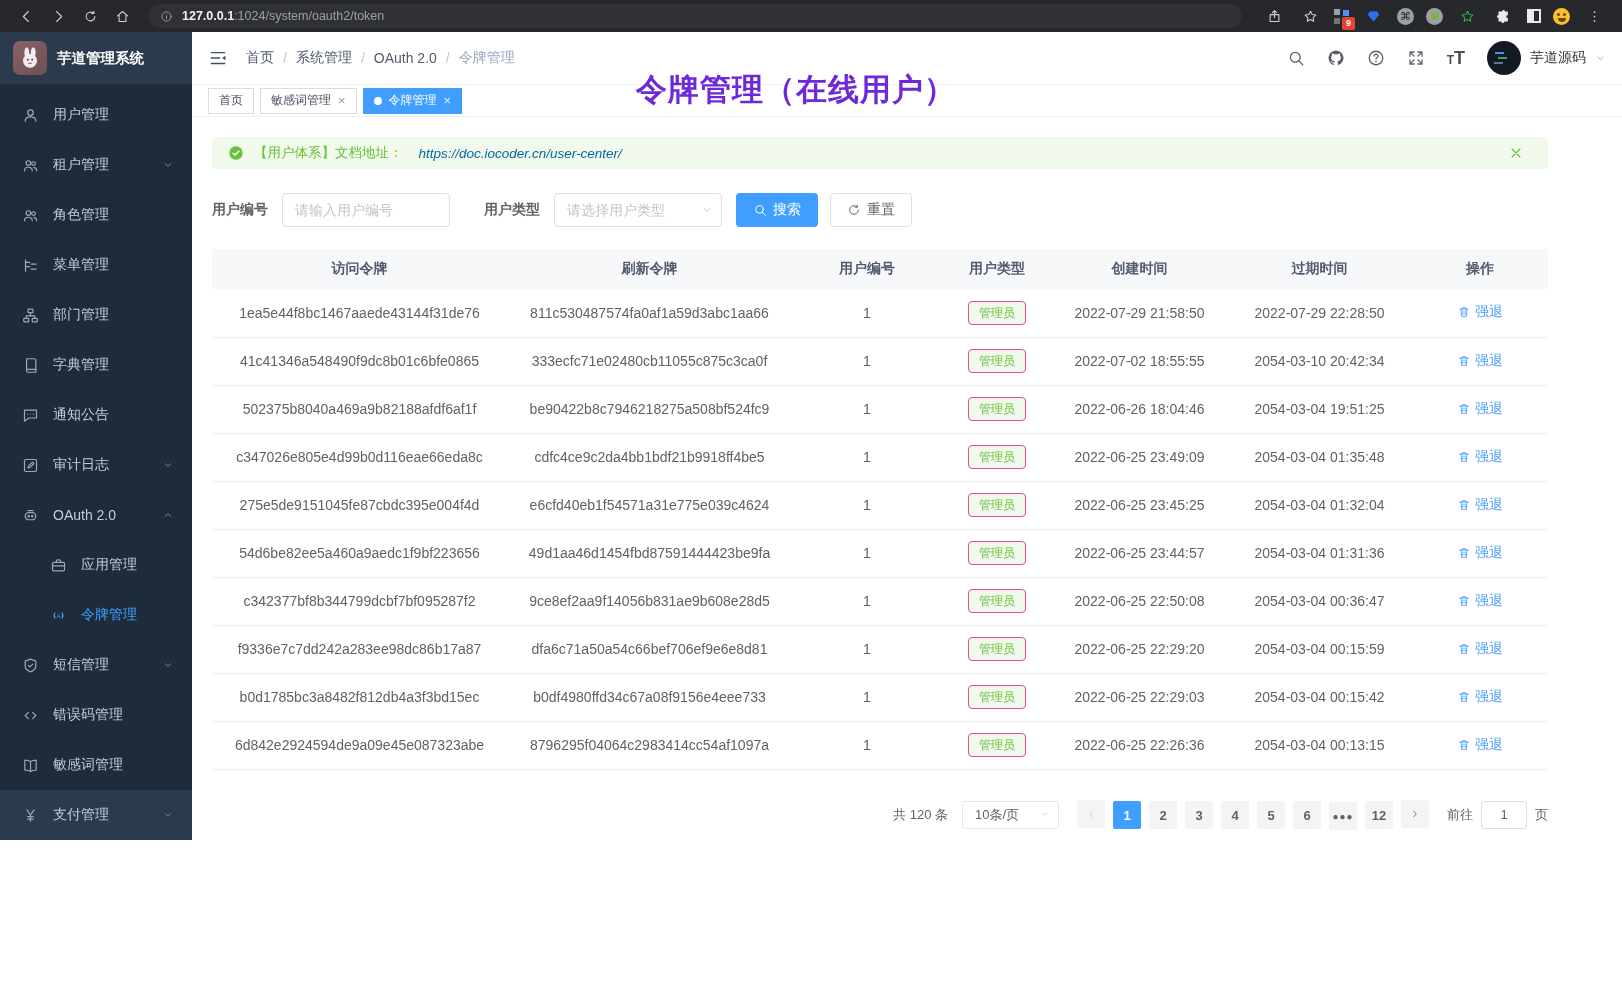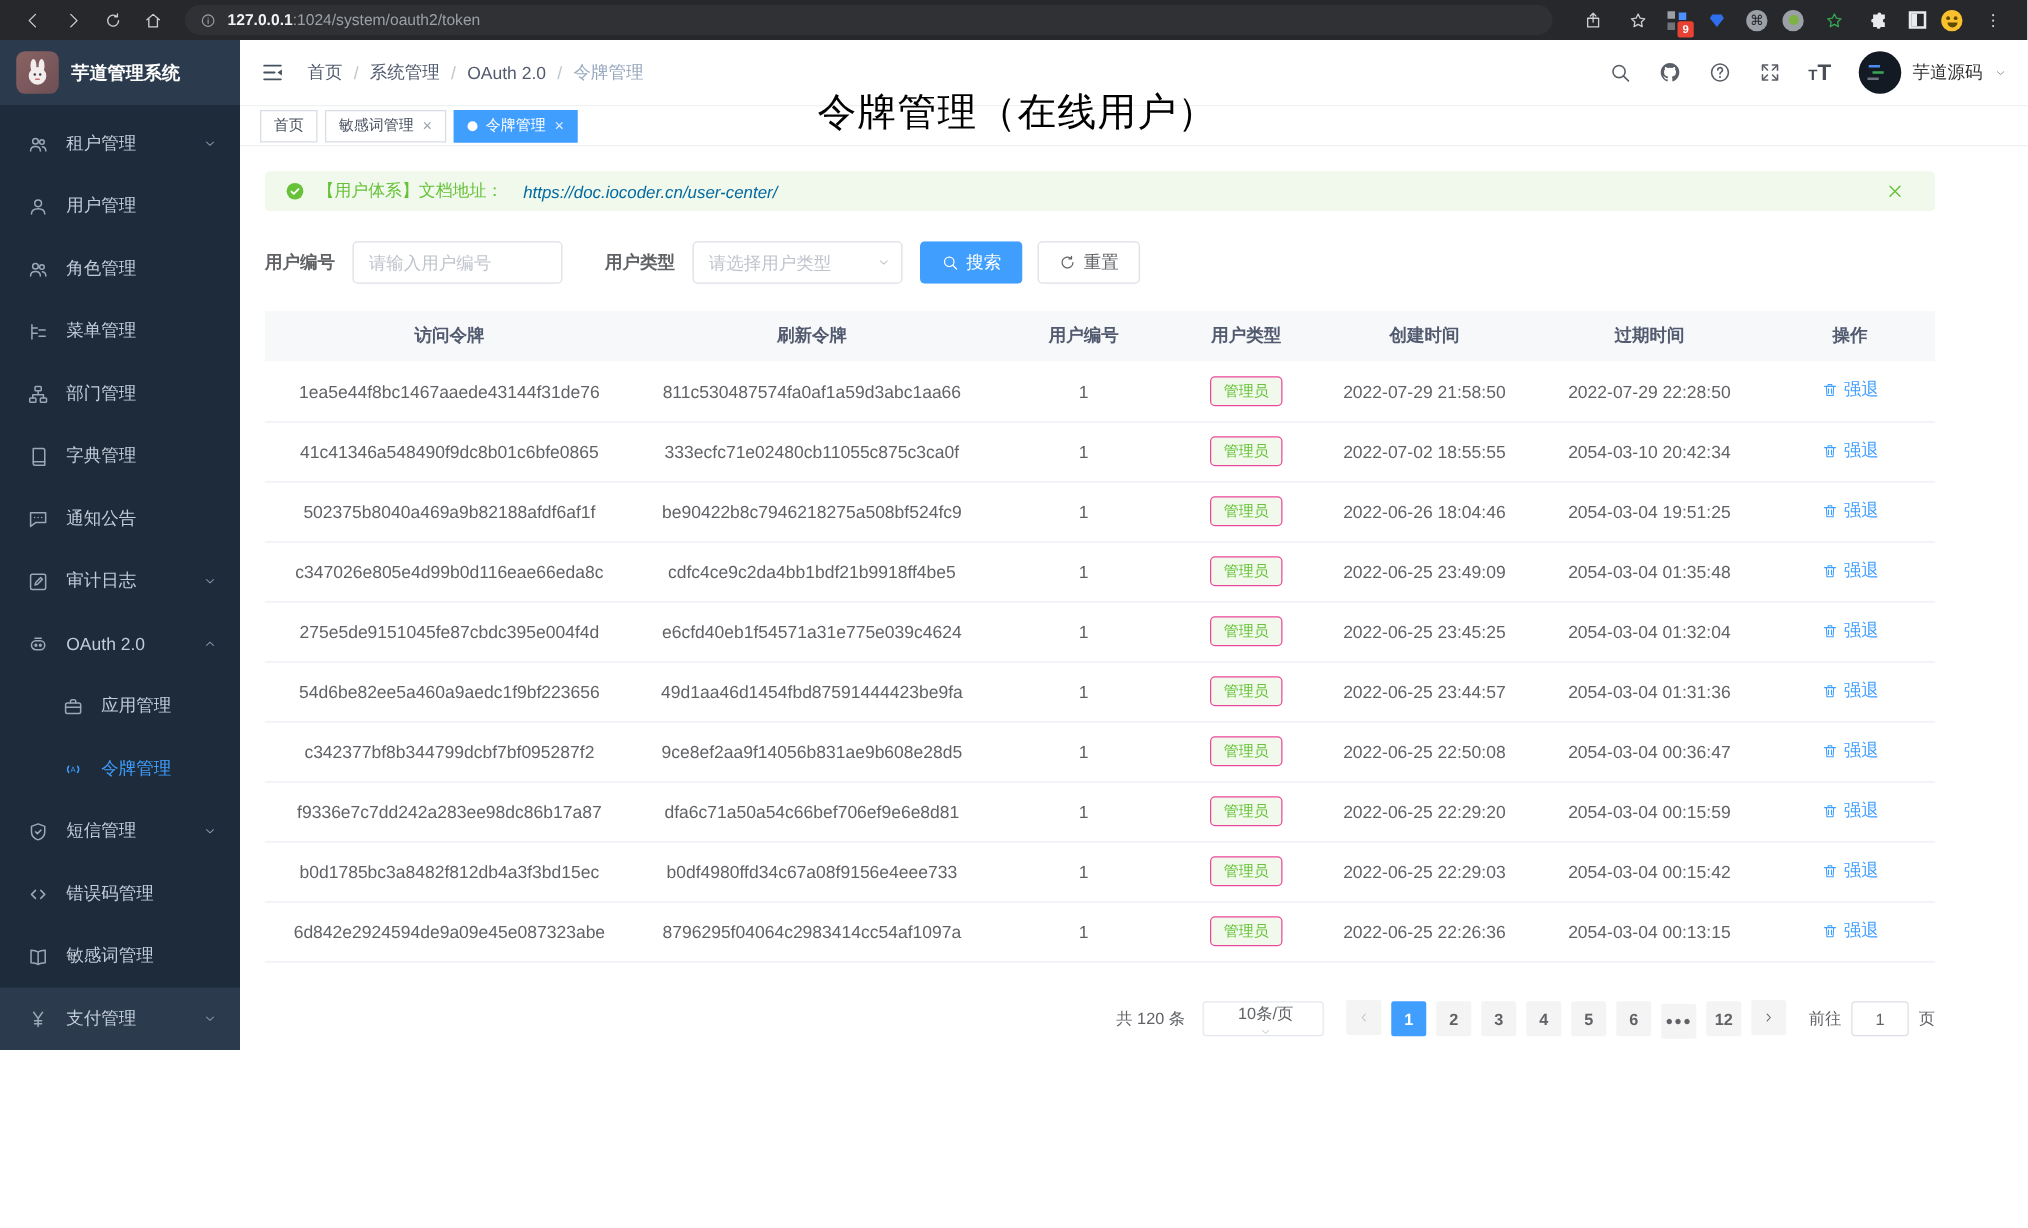--- a/index.html
+++ b/index.html
@@ -69,21 +69,21 @@
   .caret { width:11px; height:11px; color:#909399; }
 
   
   .tags-bar { height:32px; flex:none; display:flex; align-items:center; gap:6px; padding:0 16px; border-bottom:1px solid #eef0f3; }
   .tag-tab { height:26px; display:inline-flex; align-items:center; gap:7px; padding:0 10px; border:1px solid #d8dce5; background:#fff; color:#495060; font-size:12px; cursor:pointer; }
   .tab-dot { width:8px; height:8px; border-radius:50%; background:#fff; }
   .tab-close { font-size:13px; color:#9aa3ad; line-height:1; }
   .tag-tab.active { background:#409eff; border-color:#409eff; color:#fff; }
   .tag-tab.active .tab-close { color:#dfefff; }
 
-  .annotation { position:absolute; left:462px; top:37px; font-size:31px; font-weight:400; color:#000000; z-index:30; pointer-events:none; letter-spacing:1px; }
+  .annotation { position:absolute; left:444px; top:37px; font-size:31px; font-weight:700; color:#6d28d9; z-index:30; pointer-events:none; letter-spacing:1px; }
 
   
   .content { flex:1; padding:20px 74px 0 20px; position:relative; }
   .alert { height:32px; background:#f0f9eb; border-radius:4px; display:flex; align-items:center; padding:0 16px; font-size:13.5px; color:#67c23a; position:relative; }
   .alert .icn { width:16px; height:16px; margin-right:10px; color:#67c23a; }
   .alert a { color:#0369a1; text-decoration:none; margin-left:16px;font-style:italic; }
   .alert-close { position:absolute; right:14px; width:12px; height:12px; color:#c0c4cc; cursor:pointer; }
 
   .filters { display:flex; align-items:center; margin-top:24px; }
   .f-label { font-weight:700; color:#606266; font-size:14px; margin-right:14px; }
@@ -100,21 +100,21 @@
 
   table { width:100%; border-collapse:collapse; table-layout:fixed; margin-top:22px; }
   th { background:#f7f8fa; height:40px; font-size:14px; color:#515a6e; font-weight:600; text-align:center; }
   td { height:48px; border-bottom:1px solid #ebeef5; font-size:14px; color:#606266; text-align:center; overflow:hidden; white-space:nowrap; }
   .tag-success { display:inline-block; height:24px; line-height:22px; padding:0 10px; background:#f0f9eb; border:1px solid #ec4899; color:#67c23a; border-radius:4px; font-size:12px; }
   .revoke { color:#409eff; font-size:14px; display:inline-flex; align-items:center; gap:4px; cursor:pointer; }
   .revoke .icn { width:14px; height:14px; }
 
   .pagination { display:flex; align-items:center; justify-content:flex-end; margin-top:30px; font-size:13px; color:#606266; }
   .total { margin-right:14px; }
-  .size-select { width:97px; height:28px; border:1px solid #e4e7ed; border-radius:3px; display:flex; align-items:center; justify-content:space-between; padding:0 8px 0 12px; background:#fff; cursor:pointer; margin-right:14px;flex-direction:column; }
+  .size-select { width:97px; height:28px; border:1px solid #e4e7ed; border-radius:3px; display:flex; align-items:center; justify-content:space-between; padding:0 8px 0 12px; background:#fff; cursor:pointer; margin-right:14px; }
   .size-select .icn { width:11px; height:11px; color:#c0c4cc; }
   .page-btn { min-width:28px; height:28px; margin:0 4px; background:#f4f4f5; border:none; border-radius:2px; color:#606266; font-size:13px; font-weight:600; cursor:pointer; font-family:inherit; display:inline-flex; align-items:center; justify-content:center; }
   .page-btn.active { background:#409eff; color:#fff; }
   .page-btn.disabled { color:#c0c4cc; }
   .page-btn .icn { width:12px; height:12px; }
   .page-btn.prev .icn svg { transform:rotate(90deg); }
   .page-btn.next .icn svg { transform:rotate(-90deg); }
   .page-btn.ellipsis { font-size:10px; letter-spacing:1px; }
   .goto { margin-left:14px; }
   .goto-input { width:46px; height:28px; border:1px solid #dcdfe6; border-radius:3px; text-align:center; margin:0 8px; font-size:13px; color:#606266; outline:none; font-family:inherit; }
@@ -211,41 +211,41 @@
             <circle cx="14" cy="13.5" r=".9" fill="#3b3b3b"></circle>
             <path d="M10.8 17h2.4" stroke="#c96a6a" stroke-width="1.2" stroke-linecap="round"></path>
           </svg>
       </span>
       <span>芋道管理系统</span>
     </div>
     <nav class="menu" id="side-menu">
         <div class="menu-item">
           <span class="icn mi-icon">
             <svg viewBox="0 0 24 24" fill="none" stroke="currentColor" stroke-width="1.7" stroke-linecap="round" stroke-linejoin="round">
+              <circle cx="12" cy="8" r="3.8"></circle>
+              <path d="M4.5 20c0-4 3.3-6 7.5-6s7.5 2 7.5 6"></path>
+            </svg>
+          </span>
+          <span>用户管理</span>
+        </div>
+        <div class="menu-item">
+          <span class="icn mi-icon">
+            <svg viewBox="0 0 24 24" fill="none" stroke="currentColor" stroke-width="1.7" stroke-linecap="round" stroke-linejoin="round">
               <circle cx="9" cy="8.5" r="3.2"></circle>
               <path d="M3.5 19.5c0-3.2 2.4-5 5.5-5s5.5 1.8 5.5 5"></path>
               <circle cx="16.3" cy="9.3" r="2.6"></circle>
               <path d="M16.8 14.7c2.3.4 3.9 2 3.9 4.8"></path>
             </svg>
           </span>
           <span>租户管理</span>
           <span class="icn mi-chevron down">
             <svg viewBox="0 0 24 24" fill="none" stroke="currentColor" stroke-width="1.7" stroke-linecap="round" stroke-linejoin="round">
               <path d="M6.5 9.5l5.5 5 5.5-5"></path>
             </svg>
           </span>
-        </div>
-        <div class="menu-item">
-          <span class="icn mi-icon">
-            <svg viewBox="0 0 24 24" fill="none" stroke="currentColor" stroke-width="1.7" stroke-linecap="round" stroke-linejoin="round">
-              <circle cx="12" cy="8" r="3.8"></circle>
-              <path d="M4.5 20c0-4 3.3-6 7.5-6s7.5 2 7.5 6"></path>
-            </svg>
-          </span>
-          <span>用户管理</span>
         </div>
         <div class="menu-item">
           <span class="icn mi-icon">
             <svg viewBox="0 0 24 24" fill="none" stroke="currentColor" stroke-width="1.7" stroke-linecap="round" stroke-linejoin="round">
               <circle cx="9" cy="8.5" r="3.2"></circle>
               <path d="M3.5 19.5c0-3.2 2.4-5 5.5-5s5.5 1.8 5.5 5"></path>
               <circle cx="16.3" cy="9.3" r="2.6"></circle>
               <path d="M16.8 14.7c2.3.4 3.9 2 3.9 4.8"></path>
             </svg>
           </span>

